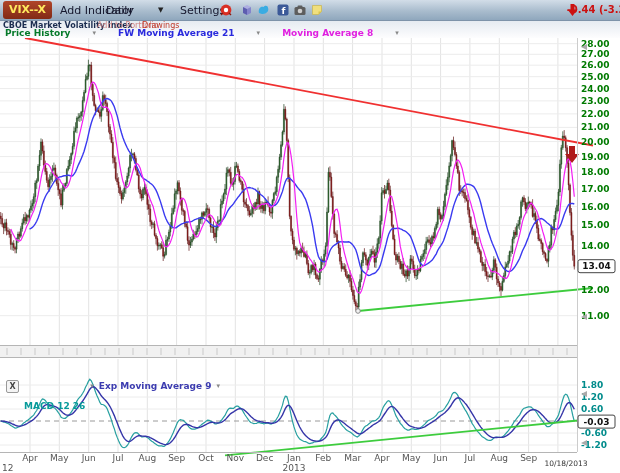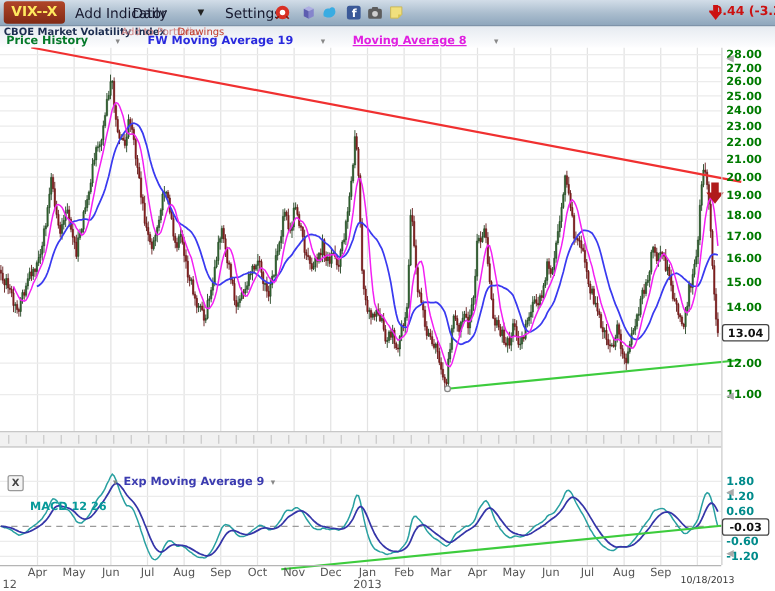--- a/index.html
+++ b/index.html
@@ -189,23 +189,23 @@
 
   <div class="header-bg"></div>
   <div class="desc-row">
     <span class="desc-name">CBOE Market Volatility Index</span>
     <span class="desc-portfolio">Add to Portfolio</span>
     <span class="desc-drawings">Drawings</span>
   </div>
   <div class="legend-row">
     <span id="lg-ph" style="color: rgb(6, 122, 42);">Price History</span>
     <span class="legend-arrow">▾</span>
-    <span id="lg-ma21" style="color: rgb(41, 41, 221);">FW Moving Average 19</span>
-    <span class="legend-arrow">▾</span>
-    <span id="lg-ma8" style="color: rgb(224, 31, 224); text-decoration: underline;">Moving Average 8</span>
+    <span id="lg-ma21" style="color: rgb(41, 41, 221);">FW Moving Average 21</span>
+    <span class="legend-arrow">▾</span>
+    <span id="lg-ma8" style="color: rgb(224, 31, 224);">Moving Average 8</span>
     <span class="legend-arrow">▾</span>
   </div>
   <div class="macd-legend">
     <span class="x-btn">X</span>
     <span id="lg-macd" style="color: rgb(8, 154, 154); margin-top: 40px;">MACD 12 26</span>
     <span class="legend-arrow">▾</span>
     <span id="lg-sig" style="color: rgb(60, 60, 176);">Exp Moving Average 9</span>
     <span class="legend-arrow">▾</span>
   </div>
 </div>

